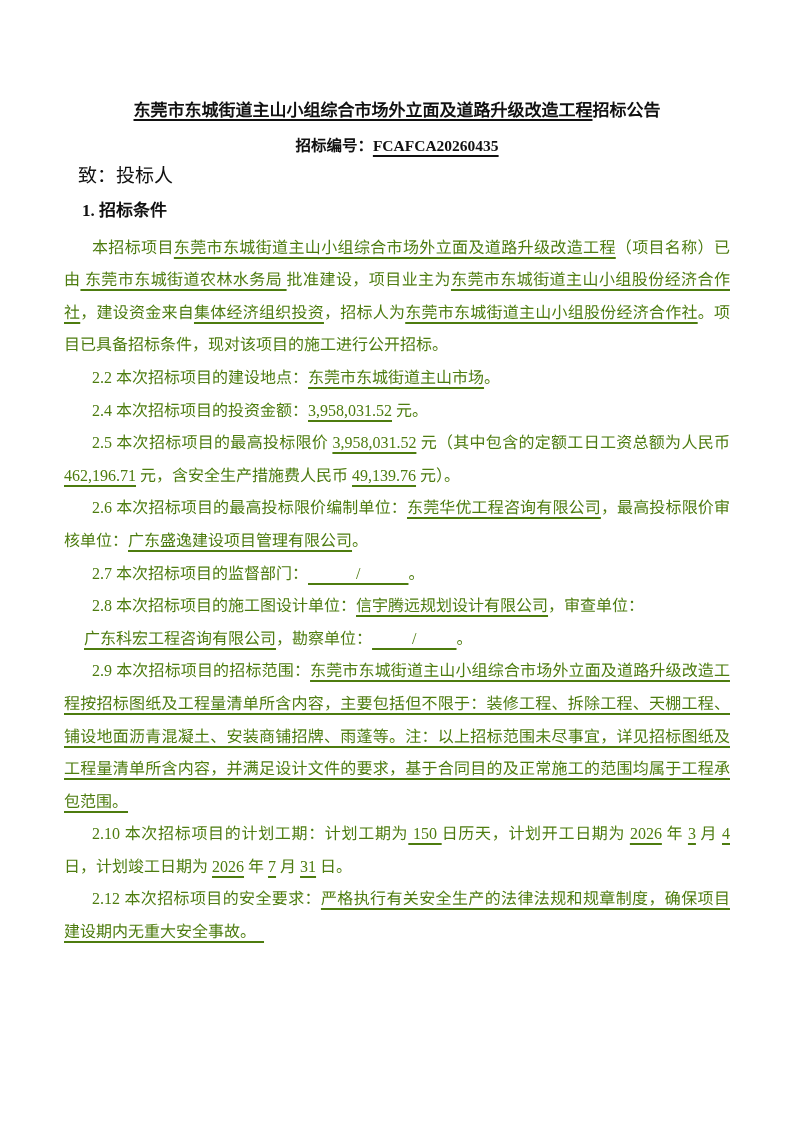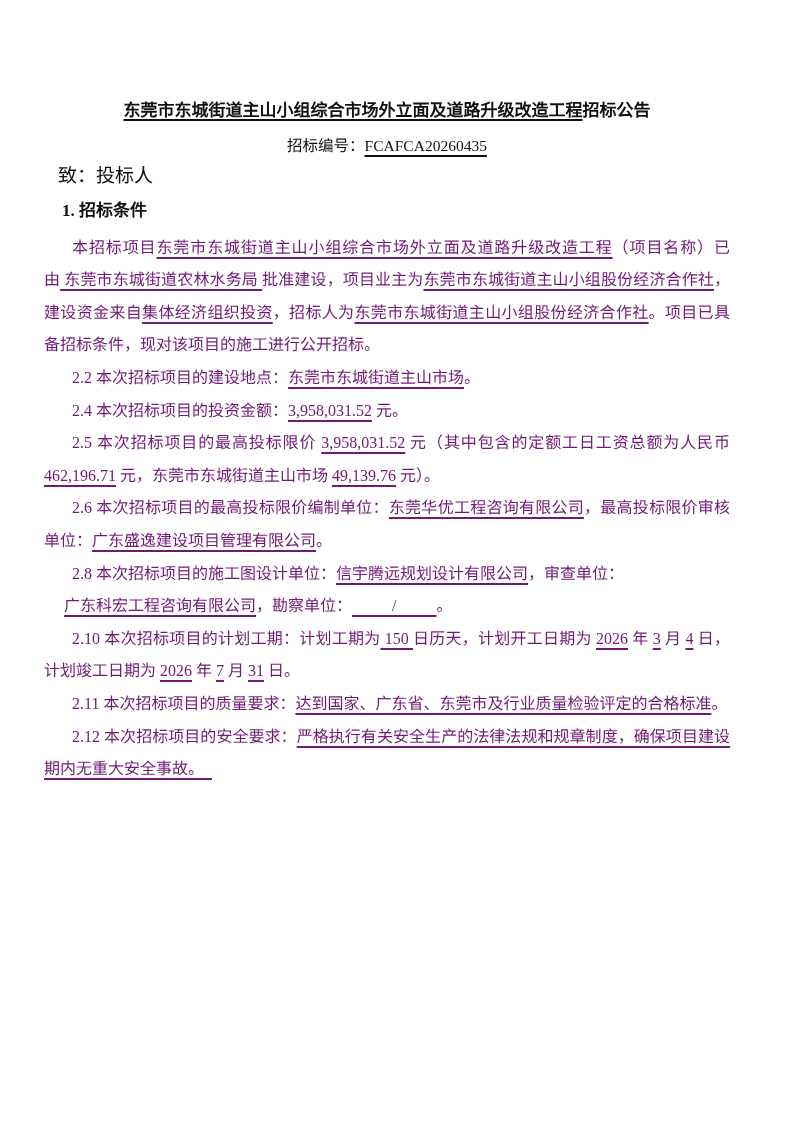--- a/index.html
+++ b/index.html
@@ -1,38 +1,38 @@
 <!DOCTYPE html>
 <html lang="zh-CN"><head>
 <meta charset="utf-8">
 <style>
   html,body{margin:0;padding:0;background:#ffffff;}
   body{width:794px;height:1123px;overflow:hidden;color:#111111;}
   .page{
     box-sizing:border-box;width:794px;height:1123px;
-    padding:97px 64px 0 44px;
+    padding:97px 64px 0 64px;
     font-family:"Liberation Serif","DejaVu Serif",serif;
     font-size:16px;line-height:32.6px;
   }
   .doc-title{
     text-align:center;font-size:17px;font-weight:700;
     line-height:28px;margin:0 0 8px 0;white-space:nowrap;
   }
   .tender-no{
-    text-align:center;font-size:15.5px;font-weight:400;
+    text-align:center;font-size:15.5px;font-weight:700;
     line-height:26px;margin:0 0 2px 0;
   }
   .salutation{font-size:19px;line-height:30px;padding-left:14px;}
   .section-heading{
     font-size:17px;font-weight:700;line-height:32.6px;
     padding-left:14px;margin:4px;
   }
   .para{
     margin:0;font-size:16px;line-height:32.6px;
-    text-align:justify;text-indent:28px;color:#701a75;
+    text-align:justify;text-indent:28px;color:#4d7c0f;
   }
   .u{
     text-decoration:underline;
     text-underline-offset:4px;
     text-decoration-thickness:1.5px;
   }
   .doc-title .u{text-underline-offset:3px;text-decoration-thickness:2px;}
 </style>
 </head>
 <body>
@@ -42,20 +42,21 @@
 
   <div class="tender-no"><span>招标编号：</span><span class="u">FCAFCA20260435</span></div>
 
   <div class="salutation">致：投标人</div>
 
   <div>
       <div class="section-heading">1. 招标条件</div>
       <p class="para"><span>本招标项目</span><span class="u">东莞市东城街道主山小组综合市场外立面及道路升级改造工程</span><span>（项目名称）已由</span><span class="u">&nbsp;东莞市东城街道农林水务局&nbsp;</span><span>批准建设，项目业主为</span><span class="u">东莞市东城街道主山小组股份经济合作社</span><span>，建设资金来自</span><span class="u">集体经济组织投资</span><span>，招标人为</span><span class="u">东莞市东城街道主山小组股份经济合作社</span><span>。项目已具备招标条件，现对该项目的施工进行公开招标。</span></p>
       <p class="para"><span>2.2 本次招标项目的建设地点：</span><span class="u">东莞市东城街道主山市场</span><span>。</span></p>
       <p class="para"><span>2.4 本次招标项目的投资金额：</span><span class="u">3,958,031.52</span><span> 元。</span></p>
-      <p class="para"><span>2.5 本次招标项目的最高投标限价 </span><span class="u">3,958,031.52</span><span> 元（其中包含的定额工日工资总额为人民币 </span><span class="u">462,196.71</span><span> 元，东莞市东城街道主山市场 </span><span class="u">49,139.76</span><span> 元）。</span></p>
+      <p class="para"><span>2.5 本次招标项目的最高投标限价 </span><span class="u">3,958,031.52</span><span> 元（其中包含的定额工日工资总额为人民币 </span><span class="u">462,196.71</span><span> 元，含安全生产措施费人民币 </span><span class="u">49,139.76</span><span> 元）。</span></p>
       <p class="para"><span>2.6 本次招标项目的最高投标限价编制单位：</span><span class="u">东莞华优工程咨询有限公司</span><span>，最高投标限价审核单位：</span><span class="u">广东盛逸建设项目管理有限公司</span><span>。</span></p>
+      <p class="para"><span>2.7 本次招标项目的监督部门：</span><span class="u">&nbsp;&nbsp;&nbsp;&nbsp;&nbsp;&nbsp;&nbsp;&nbsp;&nbsp;&nbsp;&nbsp;&nbsp;/&nbsp;&nbsp;&nbsp;&nbsp;&nbsp;&nbsp;&nbsp;&nbsp;&nbsp;&nbsp;&nbsp;&nbsp;</span><span>。</span></p>
       <p class="para"><span>2.8 本次招标项目的施工图设计单位：</span><span class="u">信宇腾远规划设计有限公司</span><span>，审查单位：</span><br><span>　&nbsp;</span><span class="u">广东科宏工程咨询有限公司</span><span>，勘察单位：</span><span class="u">&nbsp;&nbsp;&nbsp;&nbsp;&nbsp;&nbsp;&nbsp;&nbsp;&nbsp;&nbsp;/&nbsp;&nbsp;&nbsp;&nbsp;&nbsp;&nbsp;&nbsp;&nbsp;&nbsp;&nbsp;</span><span>。</span></p>
+      <p class="para"><span>2.9 本次招标项目的招标范围：</span><span class="u">东莞市东城街道主山小组综合市场外立面及道路升级改造工程按招标图纸及工程量清单所含内容，主要包括但不限于：装修工程、拆除工程、天棚工程、铺设地面沥青混凝土、安装商铺招牌、雨蓬等。注：以上招标范围未尽事宜，详见招标图纸及工程量清单所含内容，并满足设计文件的要求，基于合同目的及正常施工的范围均属于工程承包范围。</span></p>
       <p class="para"><span>2.10 本次招标项目的计划工期：计划工期为</span><span class="u">&nbsp;150&nbsp;</span><span>日历天，计划开工日期为 </span><span class="u">2026</span><span> 年 </span><span class="u">3</span><span> 月 </span><span class="u">4</span><span> 日，计划竣工日期为 </span><span class="u">2026</span><span> 年 </span><span class="u">7</span><span> 月 </span><span class="u">31</span><span> 日。</span></p>
-      <p class="para"><span>2.11 本次招标项目的质量要求：</span><span class="u">达到国家、广东省、东莞市及行业质量检验评定的合格标准</span><span>。</span></p>
       <p class="para"><span>2.12 本次招标项目的安全要求：</span><span class="u">严格执行有关安全生产的法律法规和规章制度，确保项目建设期内无重大安全事故。　</span></p>
     </div>
 </div>
 
 </body></html>

